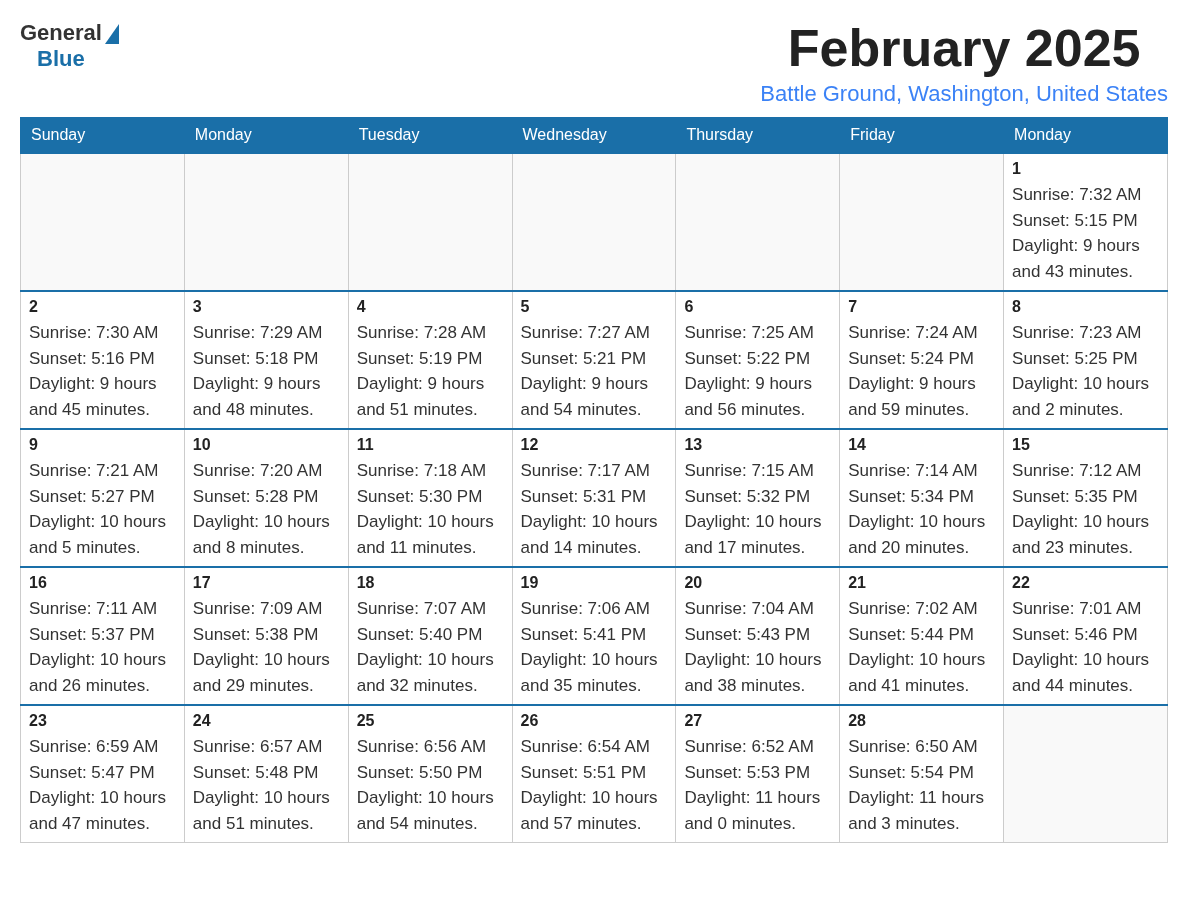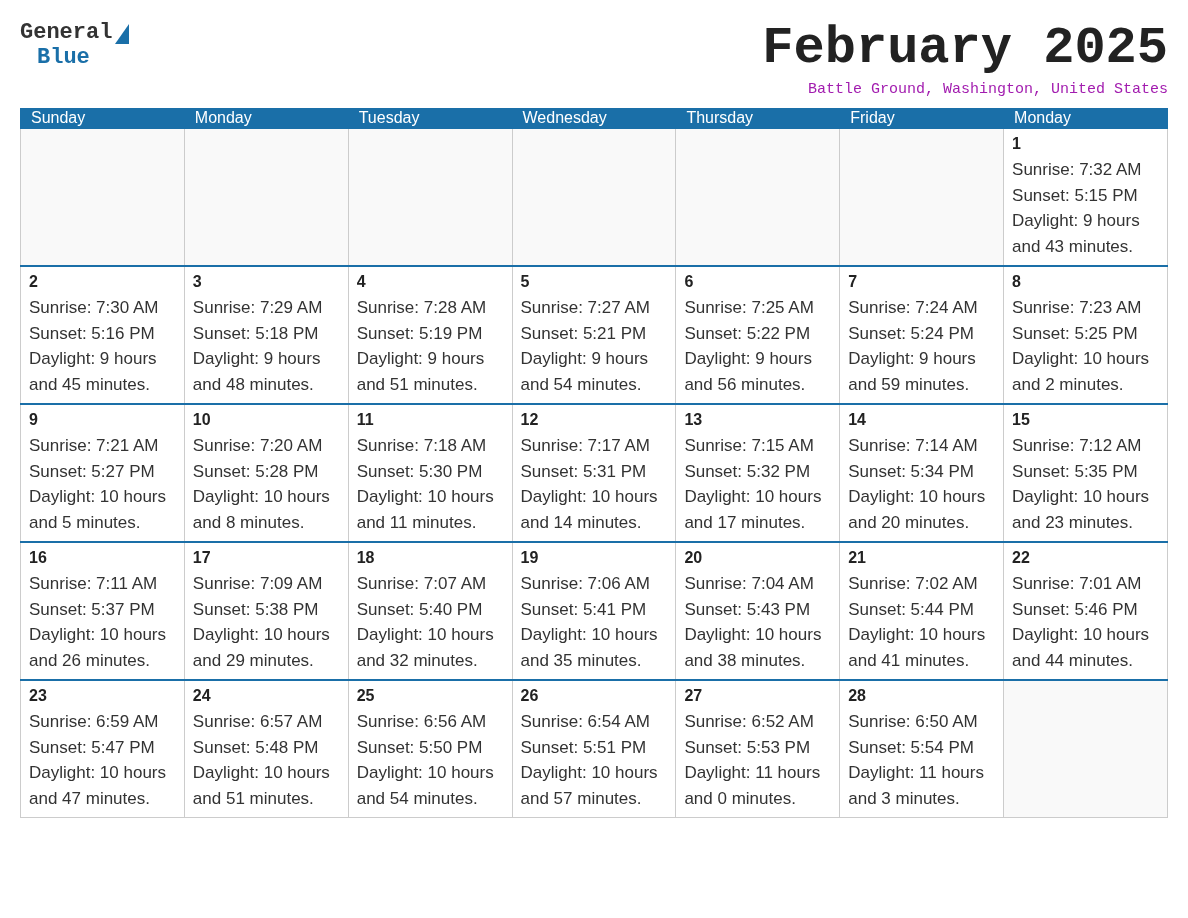--- a/index.html
+++ b/index.html
@@ -8,21 +8,20 @@
       background: #fff;
       padding: 20px;
       width: 1188px;
       min-height: 918px;
     }
     .header {
       display: flex;
       justify-content: space-between;
       align-items: flex-start;
       margin-bottom: 10px;
-      font-family: Liberation Mono, monospace;
     }
     .logo {
       display: flex;
       flex-direction: column;
       align-items: flex-start;
     }
     .logo-top {
       display: flex;
       align-items: center;
     }
@@ -39,42 +38,42 @@
       margin-left: 3px;
       margin-top: 2px;
     }
     .logo-blue {
       font-size: 22px;
       font-weight: bold;
       color: #1a6fa8;
       margin-left: 17px;
     }
     .title-section {
-      text-align: right;
+      text-align: center;
     }
     .month-title {
       font-size: 52px;
       font-weight: bold;
       color: #222;
       line-height: 1.1;
     }
     .location-title {
-      font-size: 15px;
-      color: #a21caf;
+      font-size: 22px;
+      color: #3b82f6;
       margin-top: 4px;
     }
     .calendar {
       width: 100%;
       border-collapse: collapse;
       border: 1px solid #aaa;
     }
     .calendar th {
       background-color: #1a6fa8;
       color: #fff;
-      padding: 0 10px;
+      padding: 8px 10px;
       text-align: left;
       font-size: 16px;
       font-weight: normal;
       border: 1px solid #1a6fa8;
     }
     .calendar td {
       width: 14.28%;
       vertical-align: top;
       padding: 6px 8px;
       border: 1px solid #ccc;

